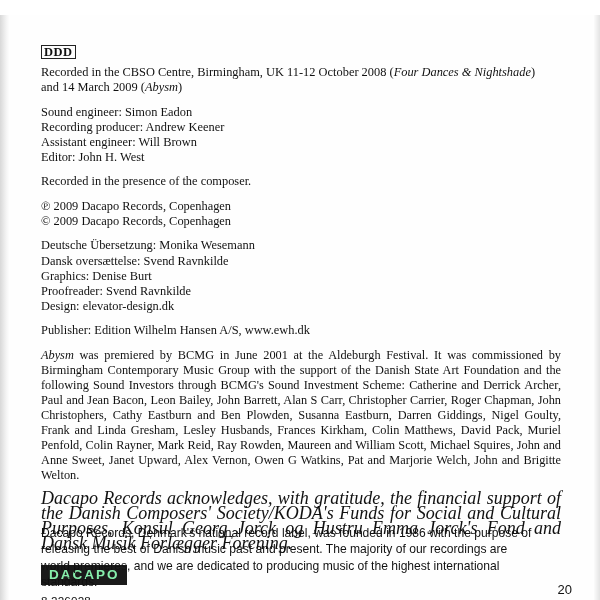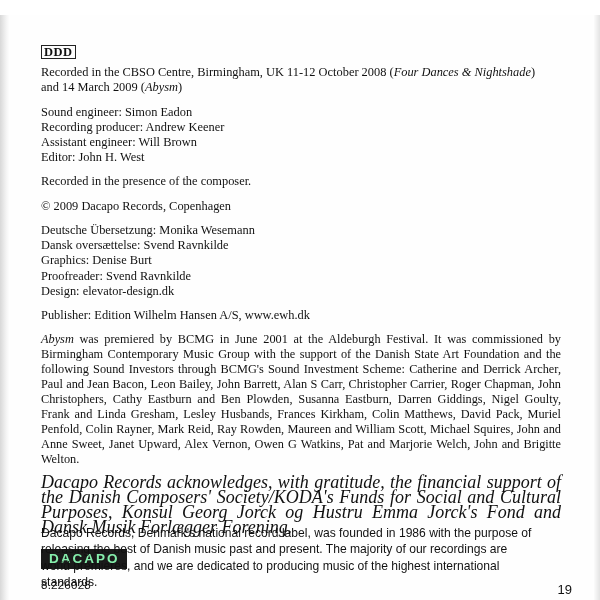--- a/index.html
+++ b/index.html
@@ -131,20 +131,21 @@
       <p>Recording producer: Andrew Keener</p>
       <p>Assistant engineer: Will Brown</p>
       <p>Editor: John H. West</p>
     </div>
 
     <div class="blk">
       <p>Recorded in the presence of the composer.</p>
     </div>
 
     <div class="blk tight">
+      <p>℗ 2009 Dacapo Records, Copenhagen</p>
       <p>© 2009 Dacapo Records, Copenhagen</p>
     </div>
 
     <div class="blk credits tight">
       <p>Deutsche Übersetzung: Monika Wesemann</p>
       <p>Dansk oversættelse: Svend Ravnkilde</p>
       <p>Graphics: Denise Burt</p>
       <p>Proofreader: Svend Ravnkilde</p>
       <p>Design: elevator-design.dk</p>
     </div>
@@ -162,14 +163,14 @@
     <div class="catalog">8.226028</div>
 
     
 
   </div>
 
   <div class="footer">
     <span>Dacapo Records, Denmark's national record label, was founded in 1986 with the purpose of releasing the best of Danish music past and present. The majority of our recordings are world premieres, and we are dedicated to producing music of the highest international standards.</span>
   </div>
 
-  <div class="page-num">19</div>
+  <div class="page-num">20</div>
 </div>
 
 </body></html>

